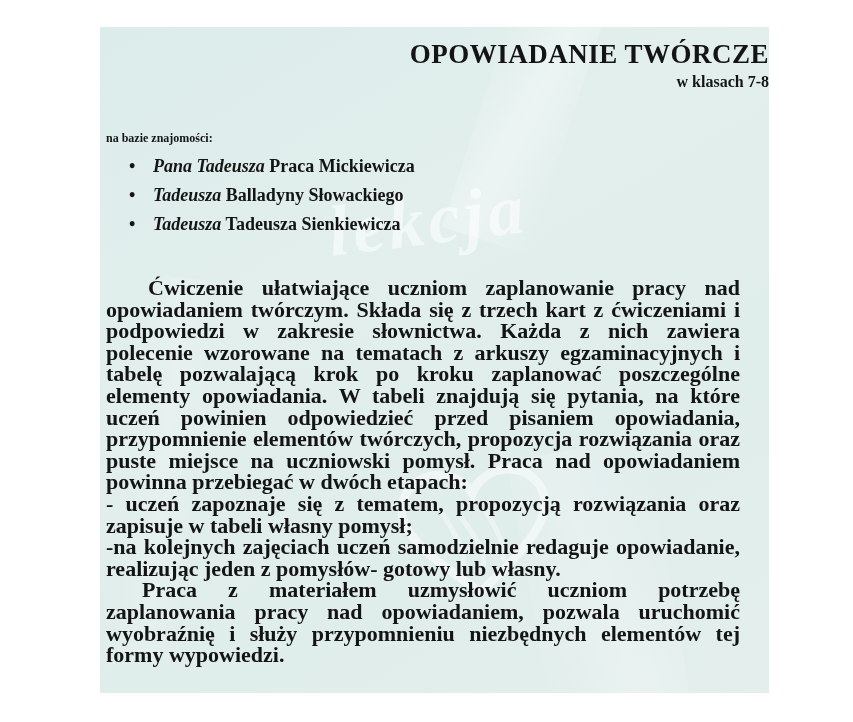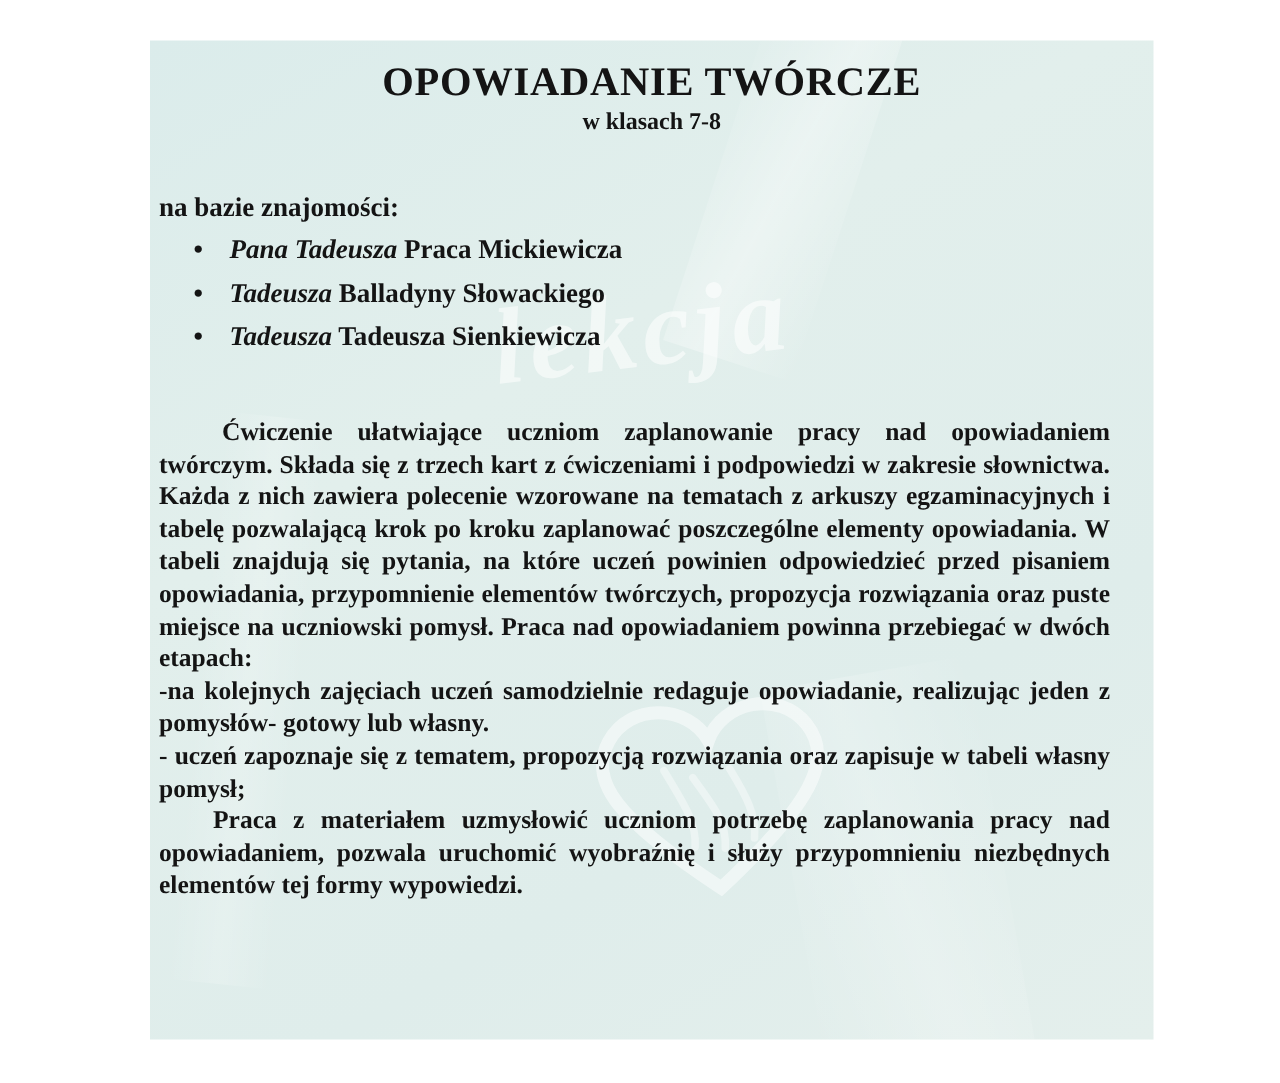--- a/index.html
+++ b/index.html
@@ -62,21 +62,21 @@
     left: 288px;
     top: 434px;
     z-index: 1;
     opacity: 0.5;
     transform: rotate(-5deg);
     pointer-events: none;
   }
   .header {
     position: relative;
     z-index: 2;
-    text-align: center;
+    text-align: right;
   }
   .title {
     margin: 12px 0 0 0;
     font-size: 27px;
     line-height: 30px;
     font-weight: bold;
     letter-spacing: 0.5px;
   }
   .subtitle {
     margin-top: 2px;
@@ -84,21 +84,21 @@
     line-height: 22px;
     font-weight: bold;
   }
   .content {
     position: relative;
     z-index: 2;
     padding: 0 29px 0 6px;
   }
   .list-intro {
     margin-top: 34px;
-    font-size: 18px;
+    font-size: 12px;
     line-height: 22px;
     font-weight: bold;
   }
   ul.books {
     list-style: none;
     margin: 3px 0 0 0;
     padding: 0;
     font-size: 18px;
     font-weight: bold;
   }
@@ -108,21 +108,21 @@
     line-height: 29px;
   }
   ul.books .bullet {
     position: absolute;
     left: 23px;
     top: 0;
   }
   .work-title { font-style: italic; }
   .body-text {
     margin-top: 38px;
-    font-size: 17px;
+    font-size: 22px;
     line-height: 21.6px;
     font-weight: bold;
     text-align: justify;
   }
   .body-text p { margin: 0; }
   .indent-lg { text-indent: 42px; }
   .indent-md { text-indent: 36px; }
 </style>
 </head>
 <body>
@@ -155,19 +155,19 @@
       <li>
         <span class="bullet">•</span><span class="work-title">Tadeusza</span><span> Balladyny Słowackiego</span>
       </li>
       <li>
         <span class="bullet">•</span><span class="work-title">Tadeusza</span><span> Tadeusza Sienkiewicza</span>
       </li>
     </ul>
 
     <div class="body-text">
       <p class="indent-lg">Ćwiczenie ułatwiające uczniom zaplanowanie pracy nad opowiadaniem twórczym. Składa się z trzech kart z ćwiczeniami i podpowiedzi w zakresie słownictwa. Każda z nich zawiera polecenie wzorowane na tematach z arkuszy egzaminacyjnych i tabelę pozwalającą krok po kroku zaplanować poszczególne elementy opowiadania. W tabeli znajdują się pytania, na które uczeń powinien odpowiedzieć przed pisaniem opowiadania, przypomnienie elementów twórczych, propozycja rozwiązania oraz puste miejsce na uczniowski pomysł. Praca nad opowiadaniem powinna przebiegać w dwóch etapach:</p>
+      <p>- uczeń zapoznaje się z tematem, propozycją rozwiązania oraz zapisuje w tabeli własny pomysł;</p>
       <p>-na kolejnych zajęciach uczeń samodzielnie redaguje opowiadanie, realizując jeden z pomysłów- gotowy lub własny.</p>
-      <p>- uczeń zapoznaje się z tematem, propozycją rozwiązania oraz zapisuje w tabeli własny pomysł;</p>
       <p class="indent-md">Praca z materiałem uzmysłowić uczniom potrzebę zaplanowania pracy nad opowiadaniem, pozwala uruchomić wyobraźnię i służy przypomnieniu niezbędnych elementów tej formy wypowiedzi.</p>
     </div>
 
   </div>
 </div>
 
 </body></html>

